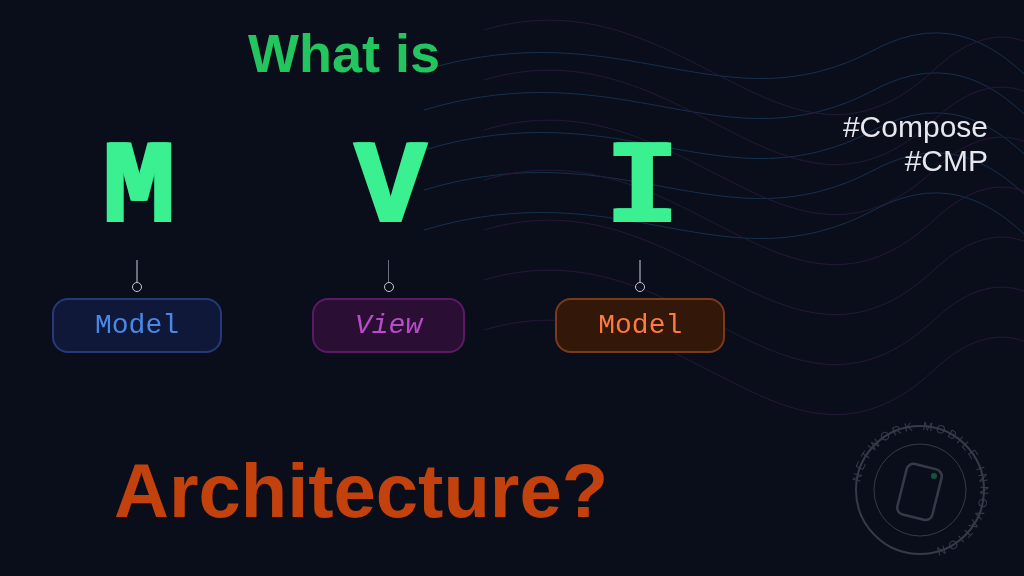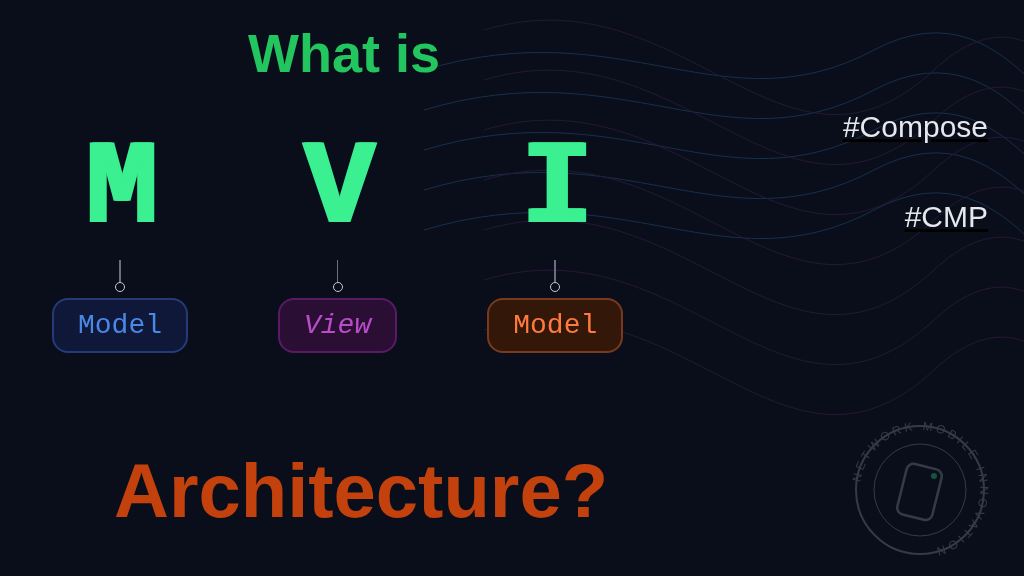--- a/index.html
+++ b/index.html
@@ -69,21 +69,21 @@
     }
     .connector .dot {
       width: 10px;
       height: 10px;
       border: 1.5px solid #c5c9d4;
       border-radius: 50%;
     }
 
     .pill {
       margin-top: 6px;
-      padding: 10px 24px;
+      padding: 10px 41px;
       border-radius: 16px;
       font-family: 'Courier New', monospace;
       font-size: 28px;
       font-weight: 400;
     }
     .pill-model {
       background: #0f1838;
       border: 2px solid #263a7a;
       color: #4a88e8;
     }
@@ -107,23 +107,21 @@
       font-weight: 700;
       color: #c2410c;
     }
 
     .hashtags {
       position: absolute;
       right: 36px;
       top: 110px;
       display: flex;
       flex-direction: column;
-      gap: 56px;
       align-items: flex-end;
-      text-decoration: underline;
     }
     .hashtag {
       font-family: 'Comic Sans MS', cursive, sans-serif;
       font-size: 30px;
       color: #e6e8ee;
     }
 
     .watermark {
       position: absolute;
       right: 24px;

